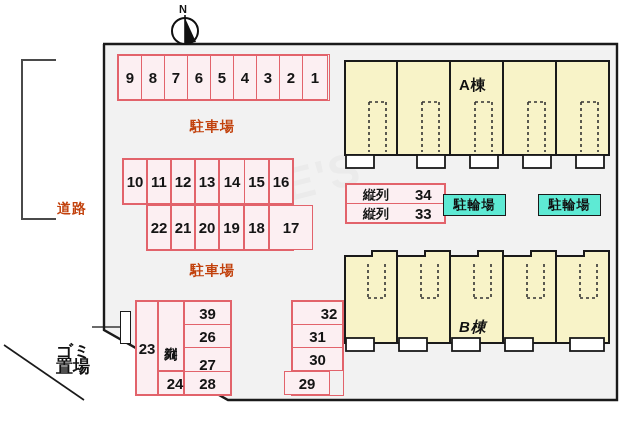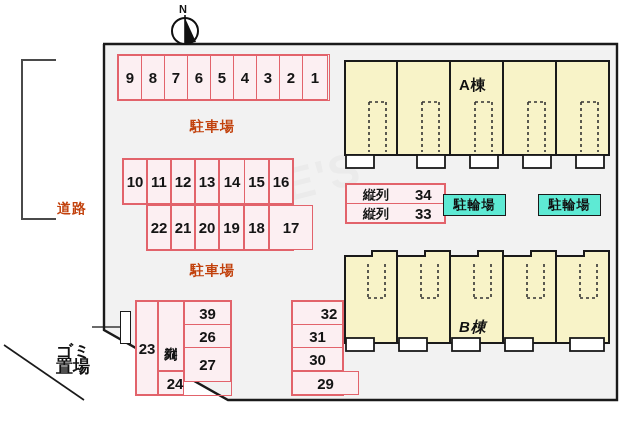--- a/index.html
+++ b/index.html
@@ -221,26 +221,27 @@
   <div class="boxlabel" style="left:443px; top:194px; width:63px; height:22px;">駐輪場</div>
   <div class="boxlabel" style="left:538px; top:194px; width:63px; height:22px;">駐輪場</div>
 
   <div class="pgroup-border" style="left:135px; top:300px; width:97px; height:96px;"></div>
   <div class="pcell" style="left:136px; top:301px; width:22px; height:94px;">23</div>
   <div class="pcell tate" style="left:158px; top:301px; width:26px; height:70px;">縦列</div>
   <div class="pcell" style="left:158px; top:371px; width:26px; height:24px;padding-left:8px;">24</div>
   <div class="pcell" style="left:184px; top:301px; width:47px; height:24px;">39</div>
   <div class="pcell" style="left:184px; top:324px; width:47px; height:24px;">26</div>
   <div class="pcell" style="left:184px; top:347px; width:47px; height:35px;">27</div>
+  <div class="pcell" style="left:184px; top:371px; width:47px; height:24px;">28</div>
 
   <div class="pgroup-border" style="left:291px; top:300px; width:53px; height:96px;"></div>
   <div class="pcell" style="left:292px; top:301px; width:51px; height:24px;padding-left:23px;">32</div>
   <div class="pcell" style="left:292px; top:324px; width:51px; height:24px;">31</div>
   <div class="pcell" style="left:292px; top:347px; width:51px; height:24px;">30</div>
-  <div class="pcell" style="left:292px; top:371px; width:67px; height:24px;">29</div>
+  <div class="pcell" style="left:284px; top:371px; width:46px; height:24px;">29</div>
 
   <div class="bldg-wrap" style="left:344px; top:60px; width:266px; height:110px;">
     <svg width="266" height="110" viewBox="0 0 266 110">
       <g stroke="#1a1a1a" stroke-width="2" fill="#f8f3c8">
         <rect x="1" y="1" width="52" height="94"></rect>
         <rect x="53" y="1" width="53" height="94"></rect>
         <rect x="106" y="1" width="53" height="94"></rect>
         <rect x="159" y="1" width="53" height="94"></rect>
         <rect x="212" y="1" width="53" height="94"></rect>
       </g>

